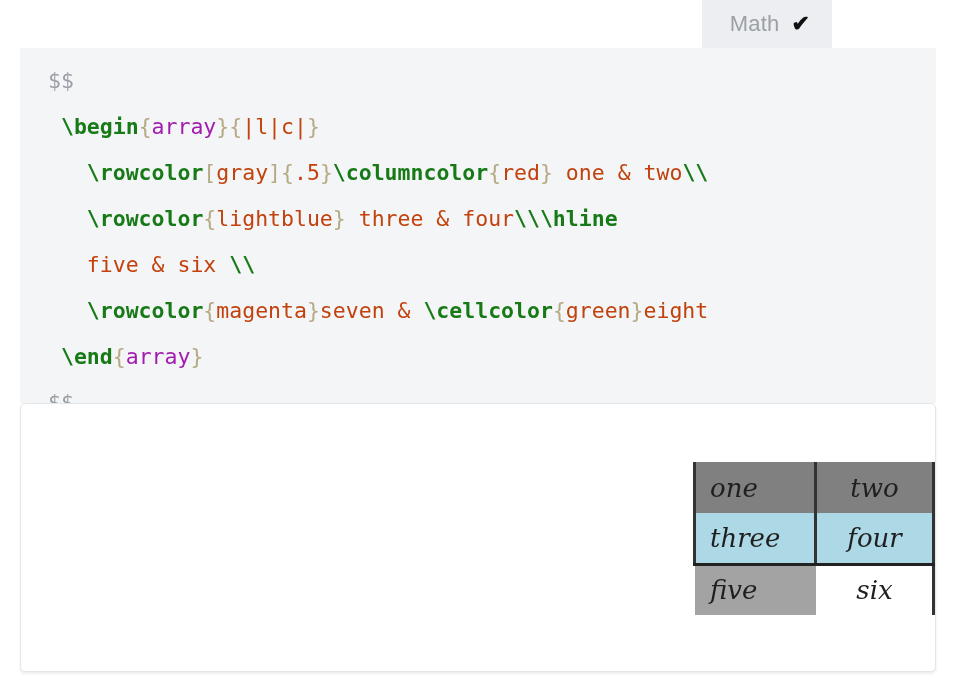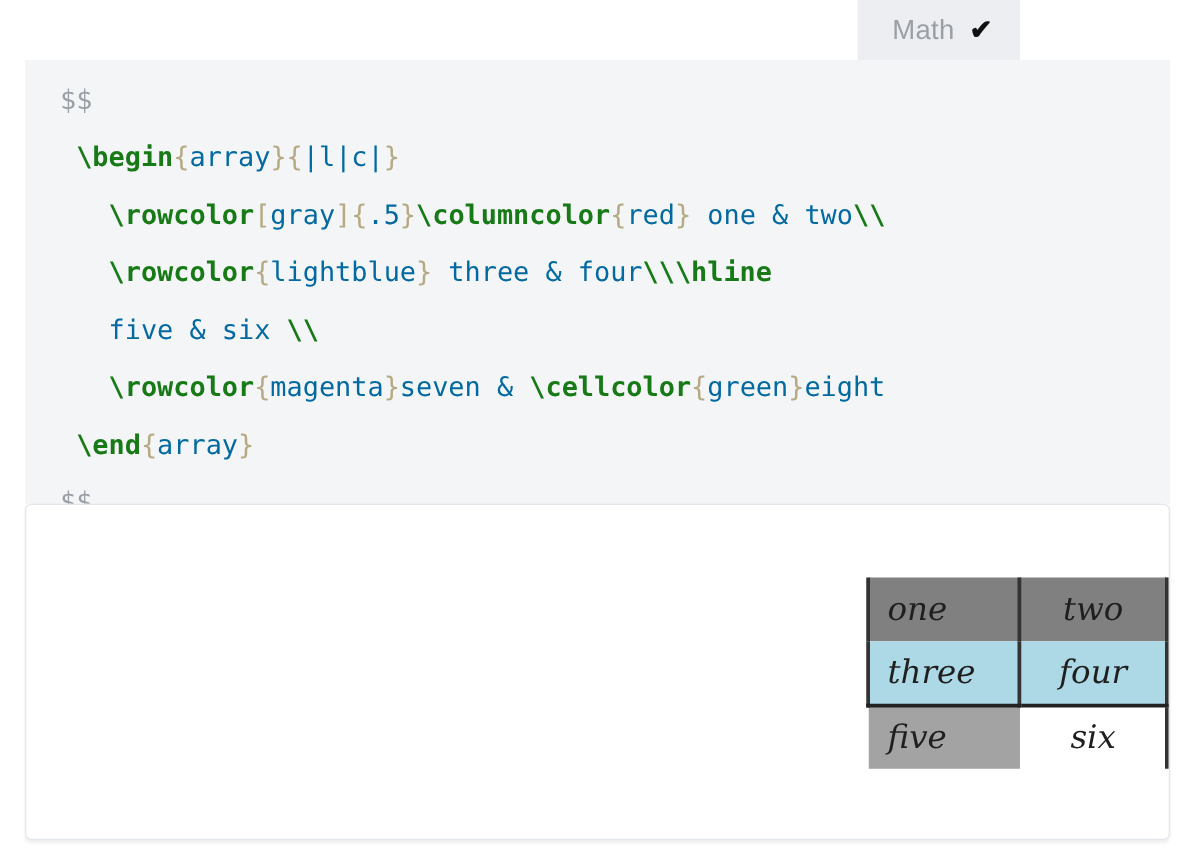--- a/index.html
+++ b/index.html
@@ -15,20 +15,21 @@
   }
 
   
   #tabstrip {
     position: absolute;
     top: 0;
     left: 0;
     width: 816px;
     height: 48px;
     background: #ffffff;
+    padding-left: 16px;
   }
   #mode-tab {
     position: absolute;
     right: 0;
     top: 0;
     height: 48px;
     background: #eceef1;
     display: flex;
     align-items: center;
     padding: 0 22px 0 28px;
@@ -66,22 +67,22 @@
     line-height: 46px;
     color: #24292e;
     white-space: pre;
     padding-left: 28px;
   }
   .code-line { white-space: pre; }
 
   .tok-delim   { color: #9aa0a6; }
   .tok-cmd     { color: #177a17; font-weight: bold; }
   .tok-brace   { color: #b5aa83; }
-  .tok-env     { color: #0369a1; }
-  .tok-plain   { color: #0369a1; }
+  .tok-env     { color: #a21caf; }
+  .tok-plain   { color: #c2410c; }
 
   
   #output-panel {
     position: absolute;
     top: 403px;
     left: 20px;
     width: 916px;
     height: 269px;
     background: #ffffff;
     border: 1px solid #e3e6ea;

